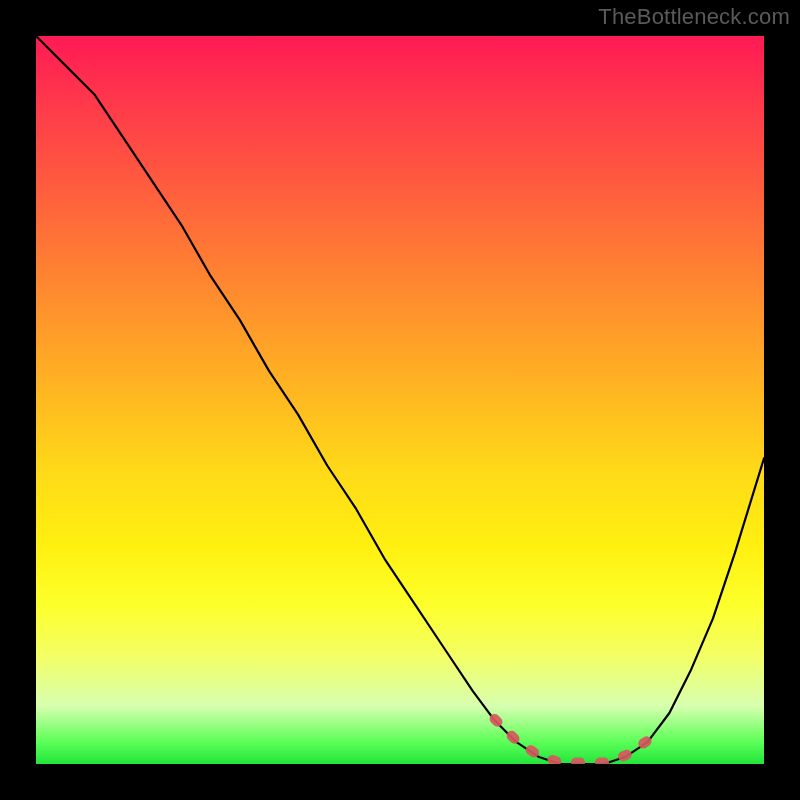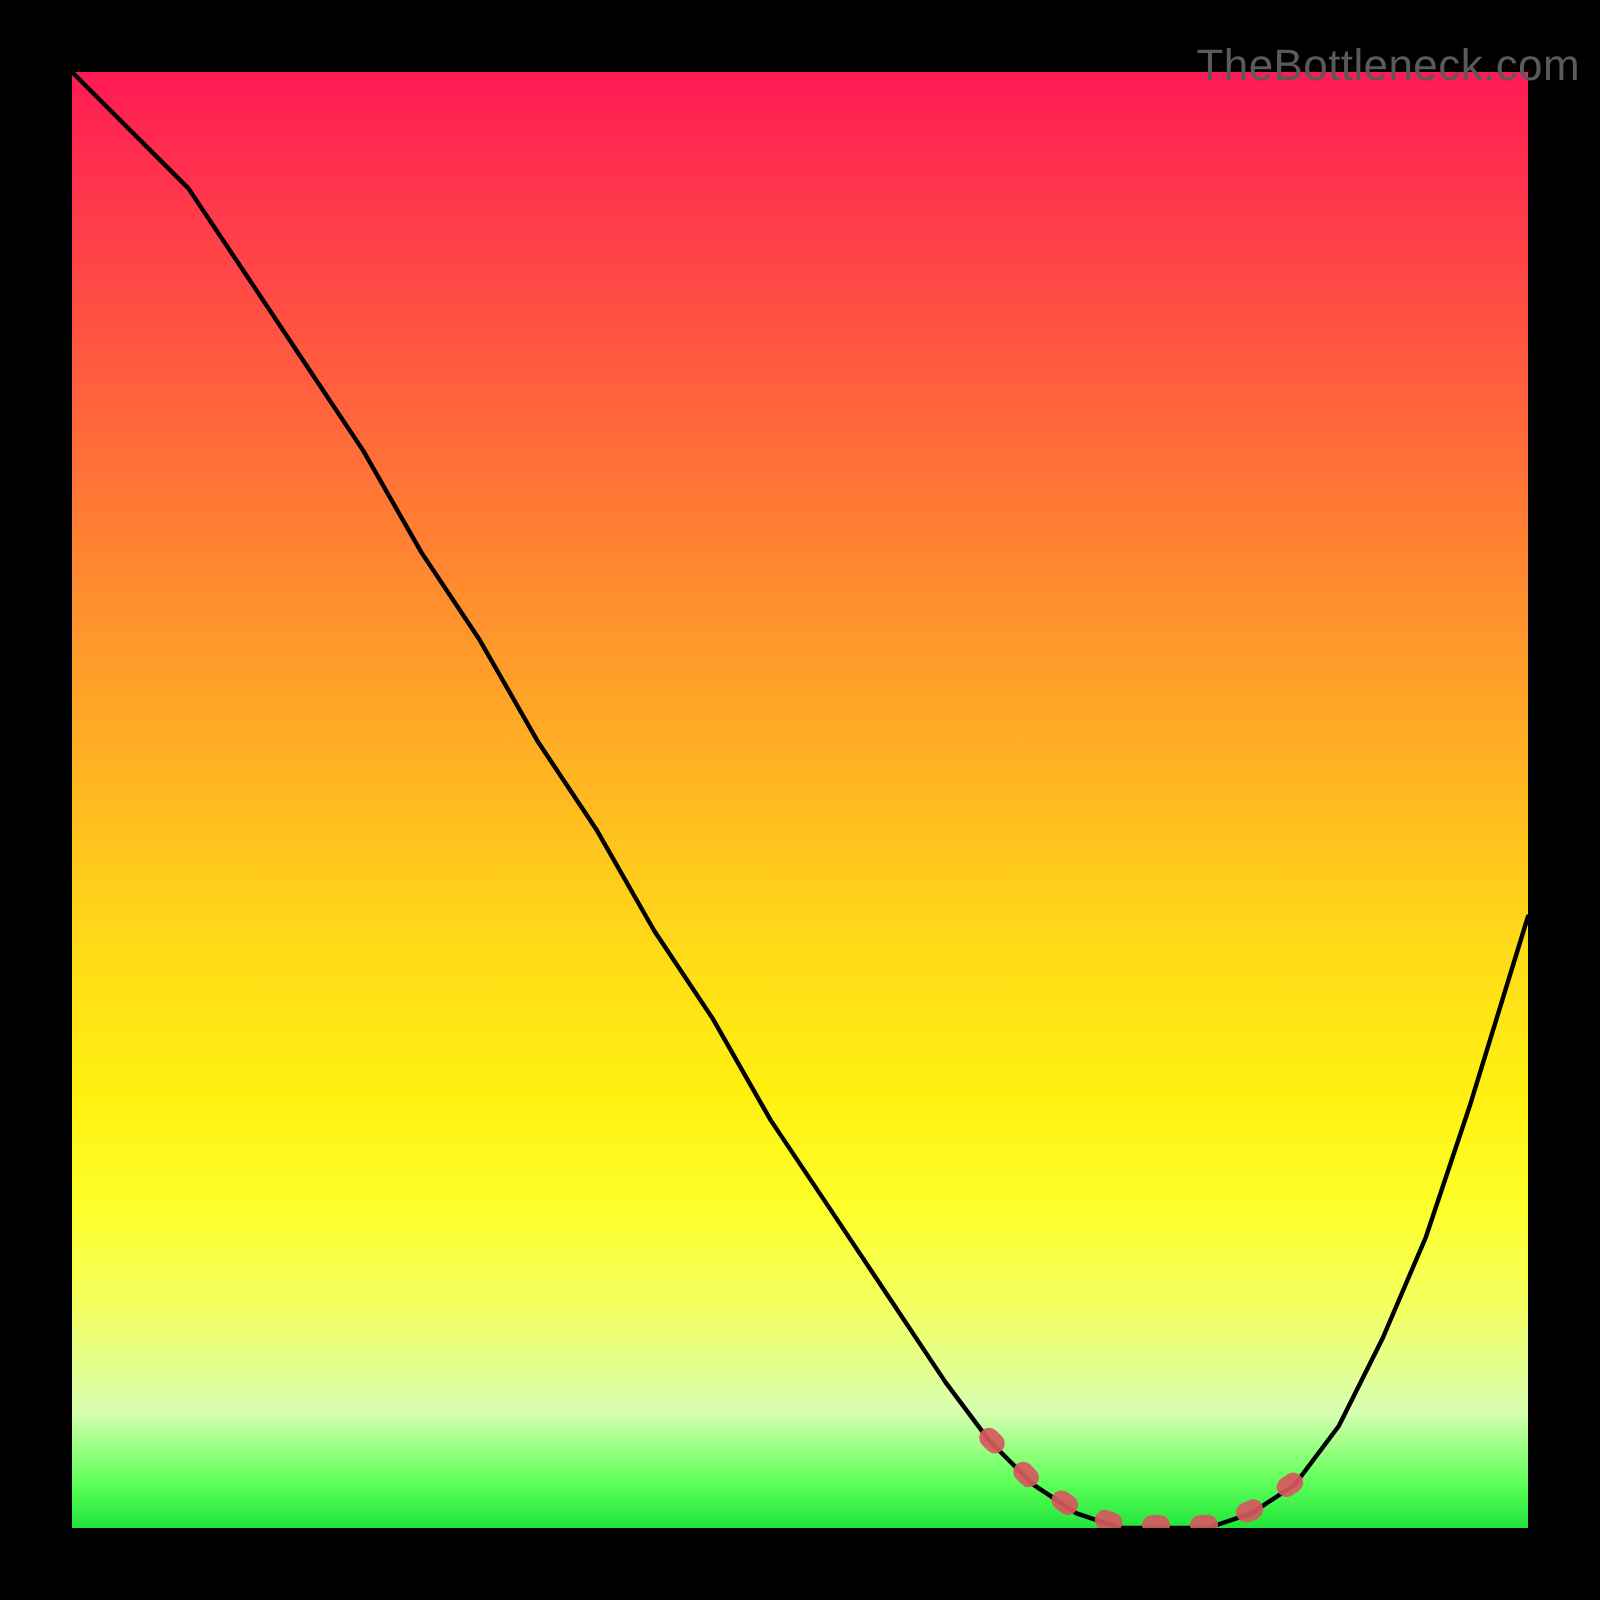--- a/index.html
+++ b/index.html
@@ -12,21 +12,21 @@
     font-family: Arial, Helvetica, sans-serif;
   }
   .frame {
     position: relative;
     width: 800px;
     height: 800px;
     background: #000;
   }
   .watermark {
     position: absolute;
-    top: 20px;
+    top: 4px;
     right: 10px;
     color: #5a5a5a;
     font-size: 22px;
     font-weight: 500;
     letter-spacing: 0.2px;
     z-index: 10;
   }
   .plot-area {
     position: absolute;
     left: 36px;

